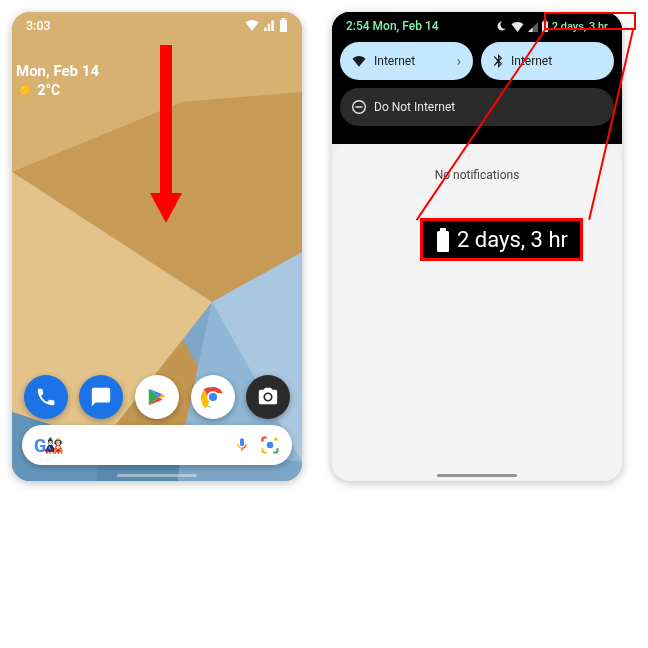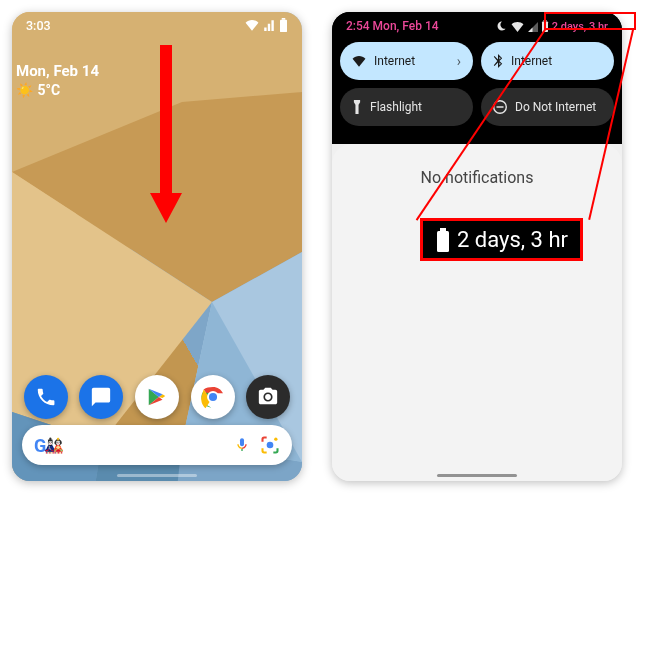--- a/index.html
+++ b/index.html
@@ -83,21 +83,21 @@
     position: absolute; bottom: 4px; left: 50%; transform: translateX(-50%);
     width: 80px; height: 3px; background: rgba(0,0,0,0.4); border-radius: 2px;
   }
   .left .nav-pill { background: rgba(255,255,255,0.4); }
   
   .right {
     background: #f0f0f0;
   }
   .right .statusbar {
     background: #000;
-    color: #ec4899;
+    color: #86efac;
     font-size: 12px;
     height: 28px;
   }
   .right .statusbar .status-icons { font-size: 11px; gap: 3px; }
   .qs-panel {
     background: #000;
     padding: 30px 8px 10px;
   }
   .qs-row { display: flex; gap: 8px; margin-bottom: 8px; align-items: flex-end; }
   .qs-tile {
@@ -114,21 +114,21 @@
   .qs-tile.off { background: #2b2b2b; color: #e5e5e5; }
   .qs-tile .chev { margin-left: auto; font-size: 14px; opacity:.7; }
   .notif-area {
     background: #f3f3f3;
     border-radius: 20px 20px 0 0;
     height: 500px;
     display: flex; flex-direction: column; align-items: center;
     padding-top: 24px;
     margin: 0 0px;
   }
-  .no-notif { font-size: 16px; color: #444; text-align: center; }
+  .no-notif { font-size: 12px; color: #444; text-align: center; }
   
   .arrow {
     position: absolute;
     left: 146px; top: 45px;
     z-index: 10;
     pointer-events: none;
   }
   
   .highlight-box {
     position: absolute;
@@ -182,21 +182,21 @@
           <rect x="1" y="2" width="8" height="14" rx="1" fill="#fff"></rect>
           <rect x="3" y="0" width="4" height="2" fill="#fff"></rect>
         </svg>
     </div>
   </div>
 
   <div class="date-weather">
     <div class="date">Mon, Feb 14</div>
     <div class="weather">
       <span>☀️</span>
-      <span>5°C</span>
+      <span>2°C</span>
     </div>
   </div>
 
   <div class="dock">
     <div class="app-icon" style="background:#1b73e8">
       <svg width="22" height="22" viewBox="0 0 24 24">
           <path fill="#fff" d="M6.6 10.8c1.4 2.8 3.8 5.2 6.6 6.6l2.2-2.2c.3-.3.7-.4 1-.2 1.2.4 2.5.6 3.8.6.6 0 1 .4 1 1V20c0 .6-.4 1-1 1C10.6 21 3 13.4 3 4c0-.6.4-1 1-1h3.4c.6 0 1 .4 1 1 0 1.3.2 2.6.6 3.8.1.3 0 .7-.2 1l-2.2 2z"></path>
         </svg>
     </div>
     <div class="app-icon" style="background:#1b73e8">
@@ -287,26 +287,20 @@
       </div>
       <div class="qs-tile">
         <svg width="10" height="14" viewBox="0 0 12 20">
             <path fill="#1c1c1c" d="M6 0v8L1 3 0 4l5 6-5 6 1 1 5-5v8l6-6-4-4 4-4-6-6zm2 4l2 2-2 2V4zm0 8l2 2-2 2v-4z"></path>
           </svg>
         <span>Internet</span>
       </div>
     </div>
     <div class="qs-row">
       <div class="qs-tile off">
-        <svg width="10" height="14" viewBox="0 0 12 18">
-            <path fill="#e5e5e5" d="M2 0h8v3l-2 3v12H4V6L2 3V0zm4 9c.6 0 1 .4 1 1s-.4 1-1 1-1-.4-1-1 .4-1 1-1z"></path>
-          </svg>
-        <span>Flashlight</span>
-      </div>
-      <div class="qs-tile off">
         <svg width="14" height="14" viewBox="0 0 20 20">
             <circle cx="10" cy="10" r="9" fill="none" stroke="#e5e5e5" stroke-width="2"></circle>
             <line x1="5" y1="10" x2="15" y2="10" stroke="#e5e5e5" stroke-width="2"></line>
           </svg>
         <span>Do Not Internet</span>
       </div>
     </div>
   </div>
 
   <div class="notif-area">

